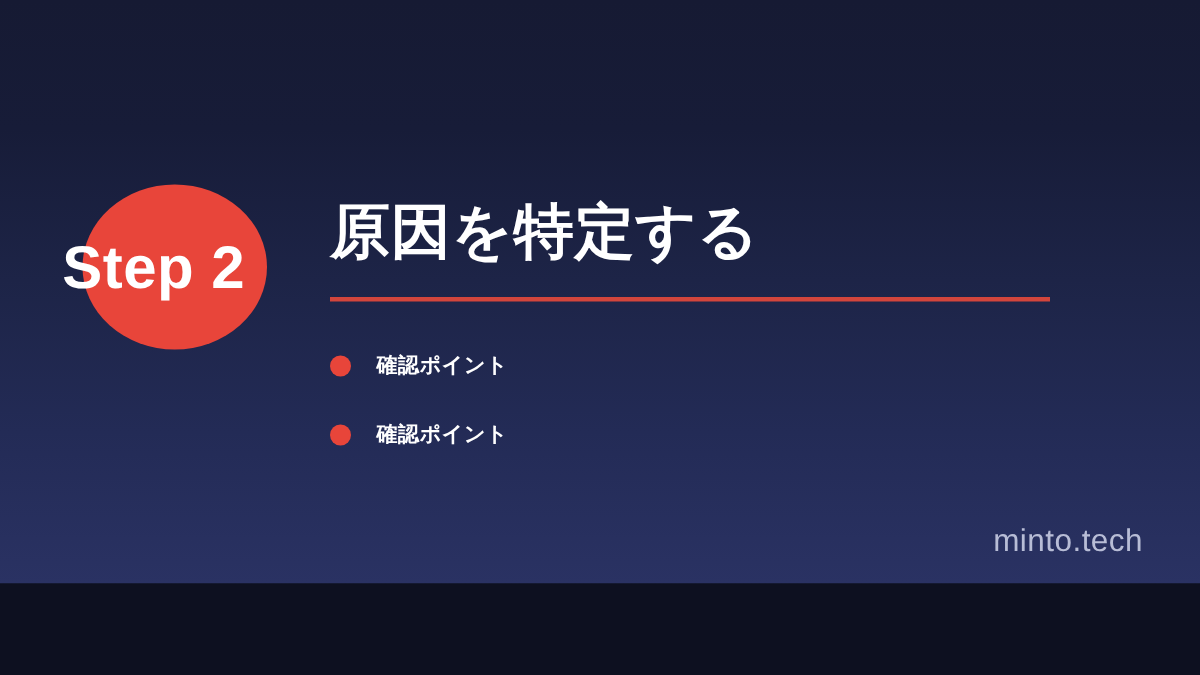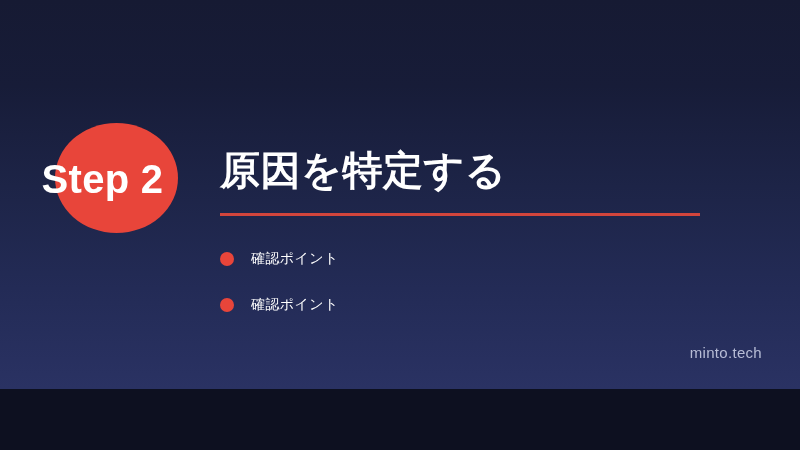--- a/index.html
+++ b/index.html
@@ -54,21 +54,21 @@
     font-weight: bold;
     color: #ffffff;
     letter-spacing: 0.3px;
     white-space: nowrap;
   }
 
   
   #content {
     position: absolute;
     left: 220px;
-    top: 145px;
+    top: 130px;
     width: 560px;
   }
 
   #slide-title {
     font-size: 40px;
     font-weight: bold;
     color: #ffffff;
     line-height: 50px;
     letter-spacing: 0.5px;
     white-space: nowrap;
@@ -83,42 +83,43 @@
 
   #bullet-list {
     margin-top: 20px;
     list-style: none;
     padding: 0;
   }
   .bullet-row {
     display: flex;
     align-items: center;
     height: 46px;
+    font-weight: bold;
   }
   .bullet-dot {
     flex: 0 0 auto;
     width: 14px;
     height: 14px;
     border-radius: 50%;
     background: #e8453a;
   }
   .bullet-text {
     margin-left: 17px;
     font-size: 14px;
     color: #ffffff;
     letter-spacing: 0.4px;
     white-space: nowrap;
   }
 
   
   #footer-watermark {
     position: absolute;
     right: 38px;
-    bottom: 28px;
-    font-size: 15px;
+    bottom: 16px;
+    font-size: 21px;
     color: #b8bdd6;
     letter-spacing: 0.3px;
   }
 </style>
 </head>
 <body>
 
 <div id="slide">
 
   <div id="step-badge">

